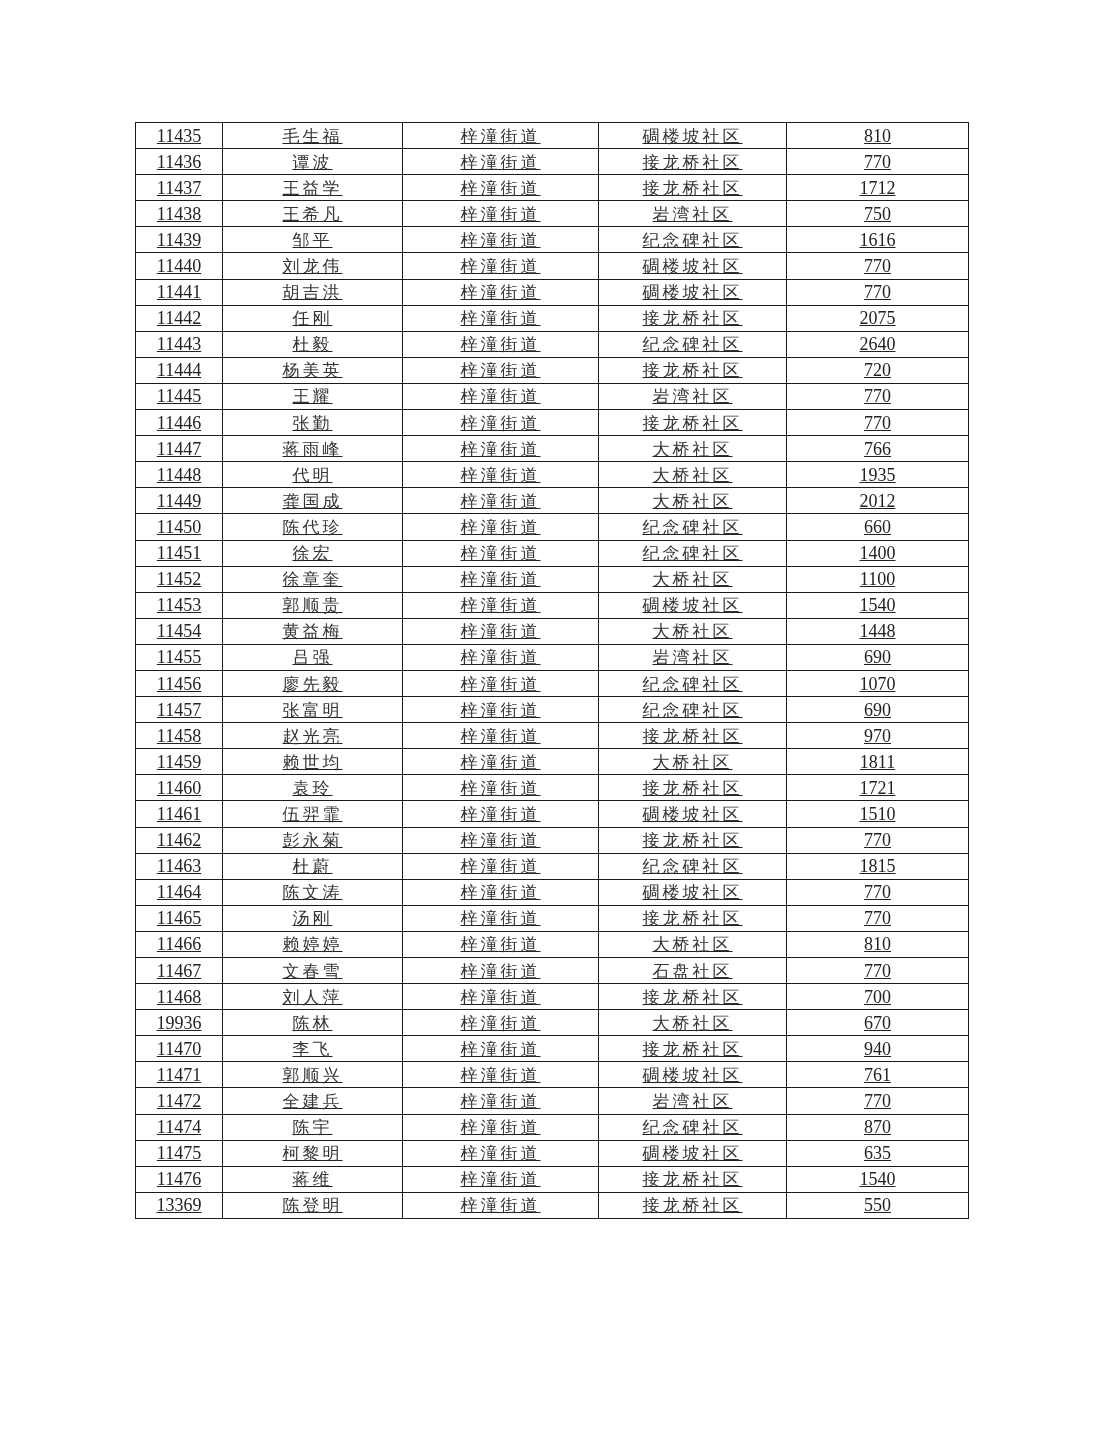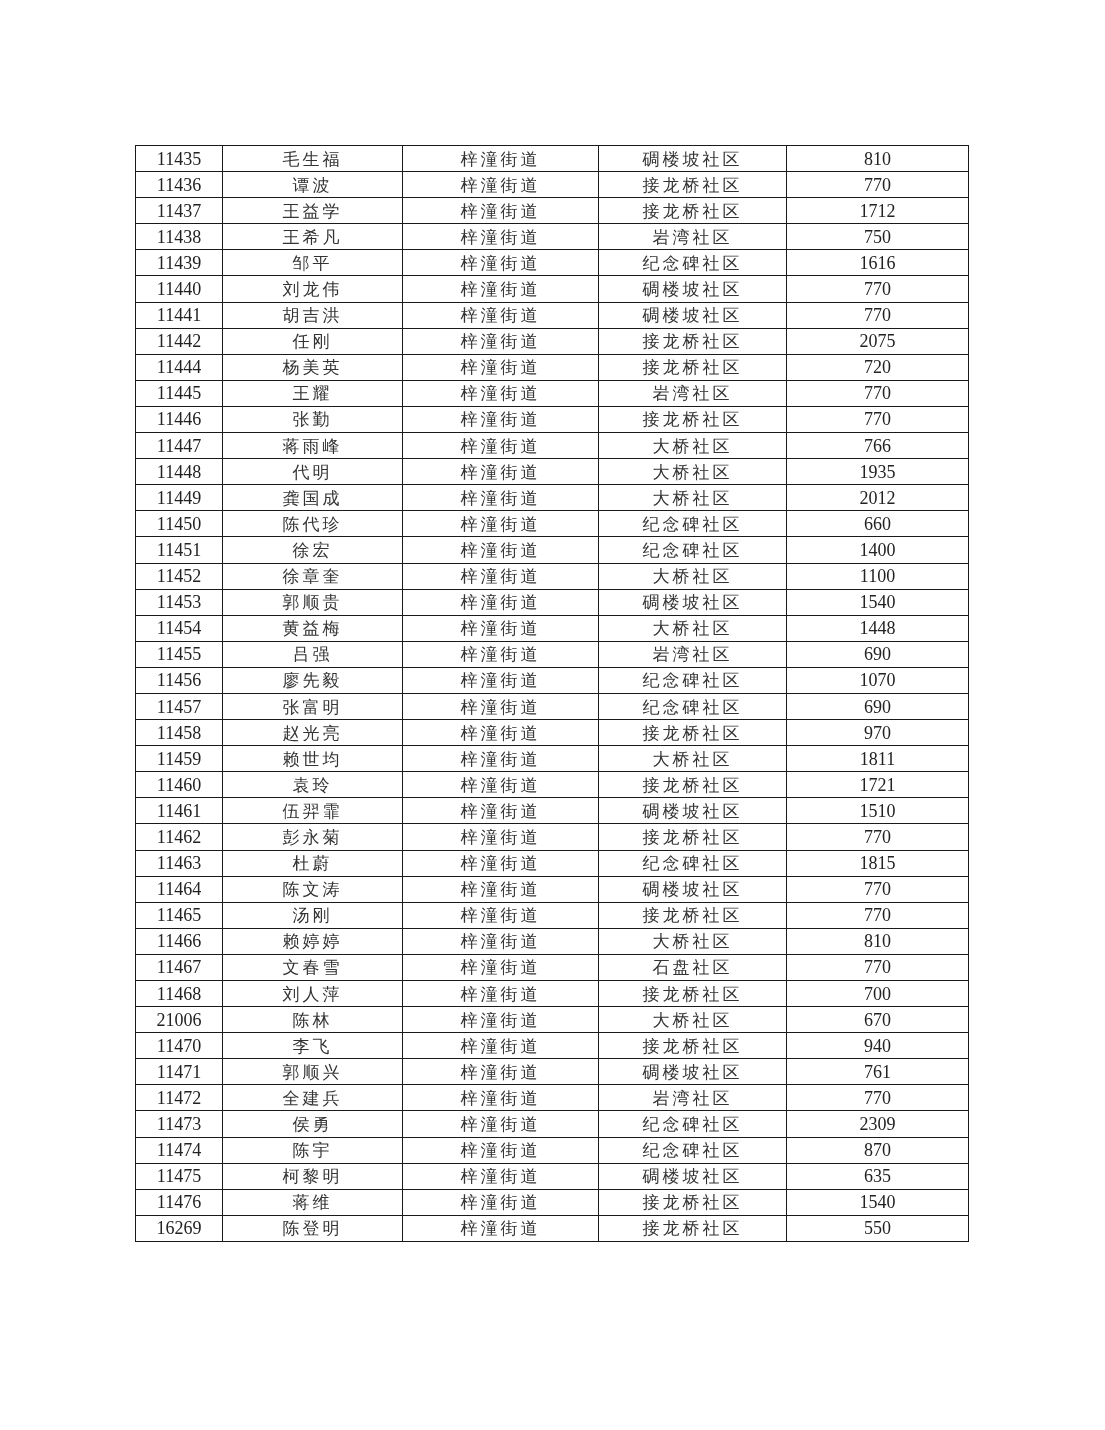--- a/index.html
+++ b/index.html
@@ -1,24 +1,25 @@
 <!DOCTYPE html>
 <html><head>
 <meta charset="utf-8">
 <style>
   html, body { margin: 0; padding: 0; background: #ffffff; }
   body { width: 1105px; height: 1430px; position: relative; overflow: hidden; }
   .page { position: absolute; left: 0; top: 0; width: 1105px; height: 1430px; background: #fff; }
   table.data-table {
-    position: absolute; left: 135px; top: 145px;
+    position: absolute; left: 135px; top: 122px;
     border-collapse: collapse;
     width: 833px;
     table-layout: fixed;
     font-family: "Liberation Serif", "DejaVu Serif", serif;
     color: #222;
+    text-decoration: underline;
   }
   table.data-table td {
     border: 1.5px solid #1a1a1a;
     height: 25.1px;
     padding: 0;
     text-align: center;
     vertical-align: middle;
     font-size: 18px;
     line-height: 18px;
     white-space: nowrap;
@@ -94,20 +95,27 @@
           <td>770</td>
         </tr>
         <tr>
           <td>11442</td>
           <td class="cjk">任刚</td>
           <td class="cjk">梓潼街道</td>
           <td class="cjk">接龙桥社区</td>
           <td>2075</td>
         </tr>
         <tr>
+          <td>11443</td>
+          <td class="cjk">杜毅</td>
+          <td class="cjk">梓潼街道</td>
+          <td class="cjk">纪念碑社区</td>
+          <td>2640</td>
+        </tr>
+        <tr>
           <td>11444</td>
           <td class="cjk">杨美英</td>
           <td class="cjk">梓潼街道</td>
           <td class="cjk">接龙桥社区</td>
           <td>720</td>
         </tr>
         <tr>
           <td>11445</td>
           <td class="cjk">王耀</td>
           <td class="cjk">梓潼街道</td>
@@ -269,21 +277,21 @@
           <td>770</td>
         </tr>
         <tr>
           <td>11468</td>
           <td class="cjk">刘人萍</td>
           <td class="cjk">梓潼街道</td>
           <td class="cjk">接龙桥社区</td>
           <td>700</td>
         </tr>
         <tr>
-          <td>21006</td>
+          <td>19936</td>
           <td class="cjk">陈林</td>
           <td class="cjk">梓潼街道</td>
           <td class="cjk">大桥社区</td>
           <td>670</td>
         </tr>
         <tr>
           <td>11470</td>
           <td class="cjk">李飞</td>
           <td class="cjk">梓潼街道</td>
           <td class="cjk">接龙桥社区</td>
@@ -297,27 +305,20 @@
           <td>761</td>
         </tr>
         <tr>
           <td>11472</td>
           <td class="cjk">全建兵</td>
           <td class="cjk">梓潼街道</td>
           <td class="cjk">岩湾社区</td>
           <td>770</td>
         </tr>
         <tr>
-          <td>11473</td>
-          <td class="cjk">侯勇</td>
-          <td class="cjk">梓潼街道</td>
-          <td class="cjk">纪念碑社区</td>
-          <td>2309</td>
-        </tr>
-        <tr>
           <td>11474</td>
           <td class="cjk">陈宇</td>
           <td class="cjk">梓潼街道</td>
           <td class="cjk">纪念碑社区</td>
           <td>870</td>
         </tr>
         <tr>
           <td>11475</td>
           <td class="cjk">柯黎明</td>
           <td class="cjk">梓潼街道</td>
@@ -325,21 +326,21 @@
           <td>635</td>
         </tr>
         <tr>
           <td>11476</td>
           <td class="cjk">蒋维</td>
           <td class="cjk">梓潼街道</td>
           <td class="cjk">接龙桥社区</td>
           <td>1540</td>
         </tr>
         <tr>
-          <td>16269</td>
+          <td>13369</td>
           <td class="cjk">陈登明</td>
           <td class="cjk">梓潼街道</td>
           <td class="cjk">接龙桥社区</td>
           <td>550</td>
         </tr>
       </tbody>
   </table>
 </div>
 
 </body></html>

